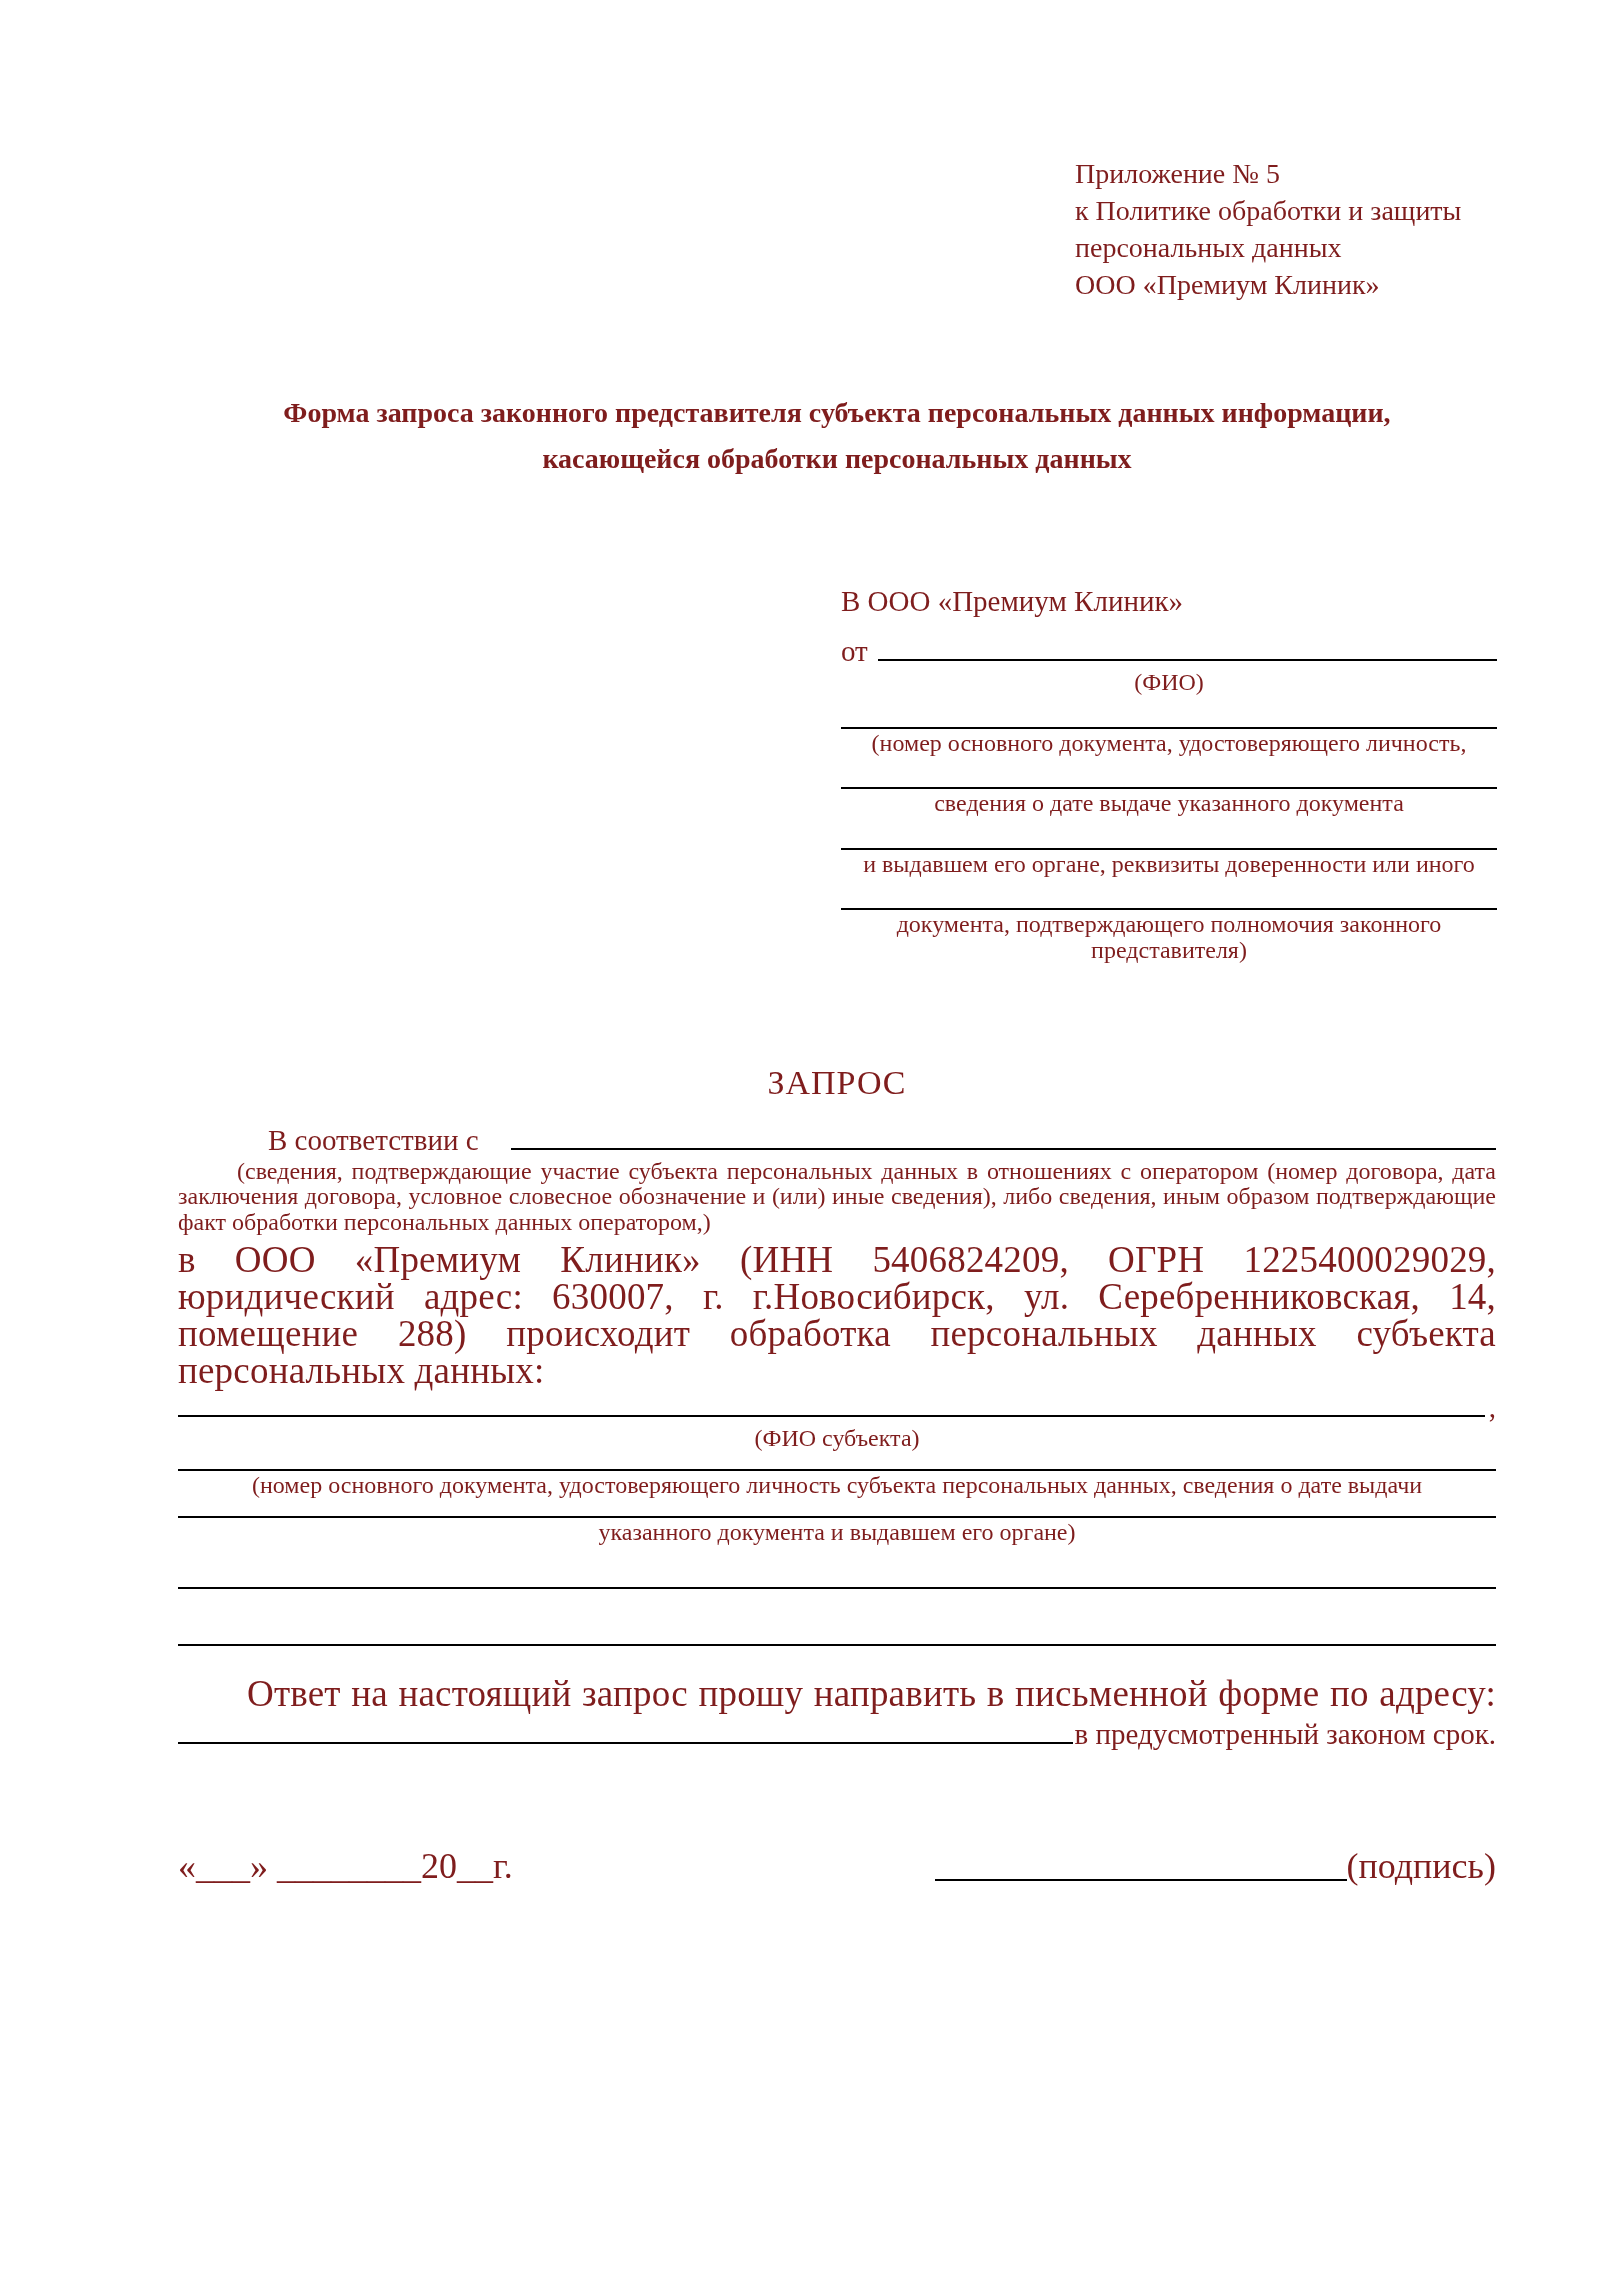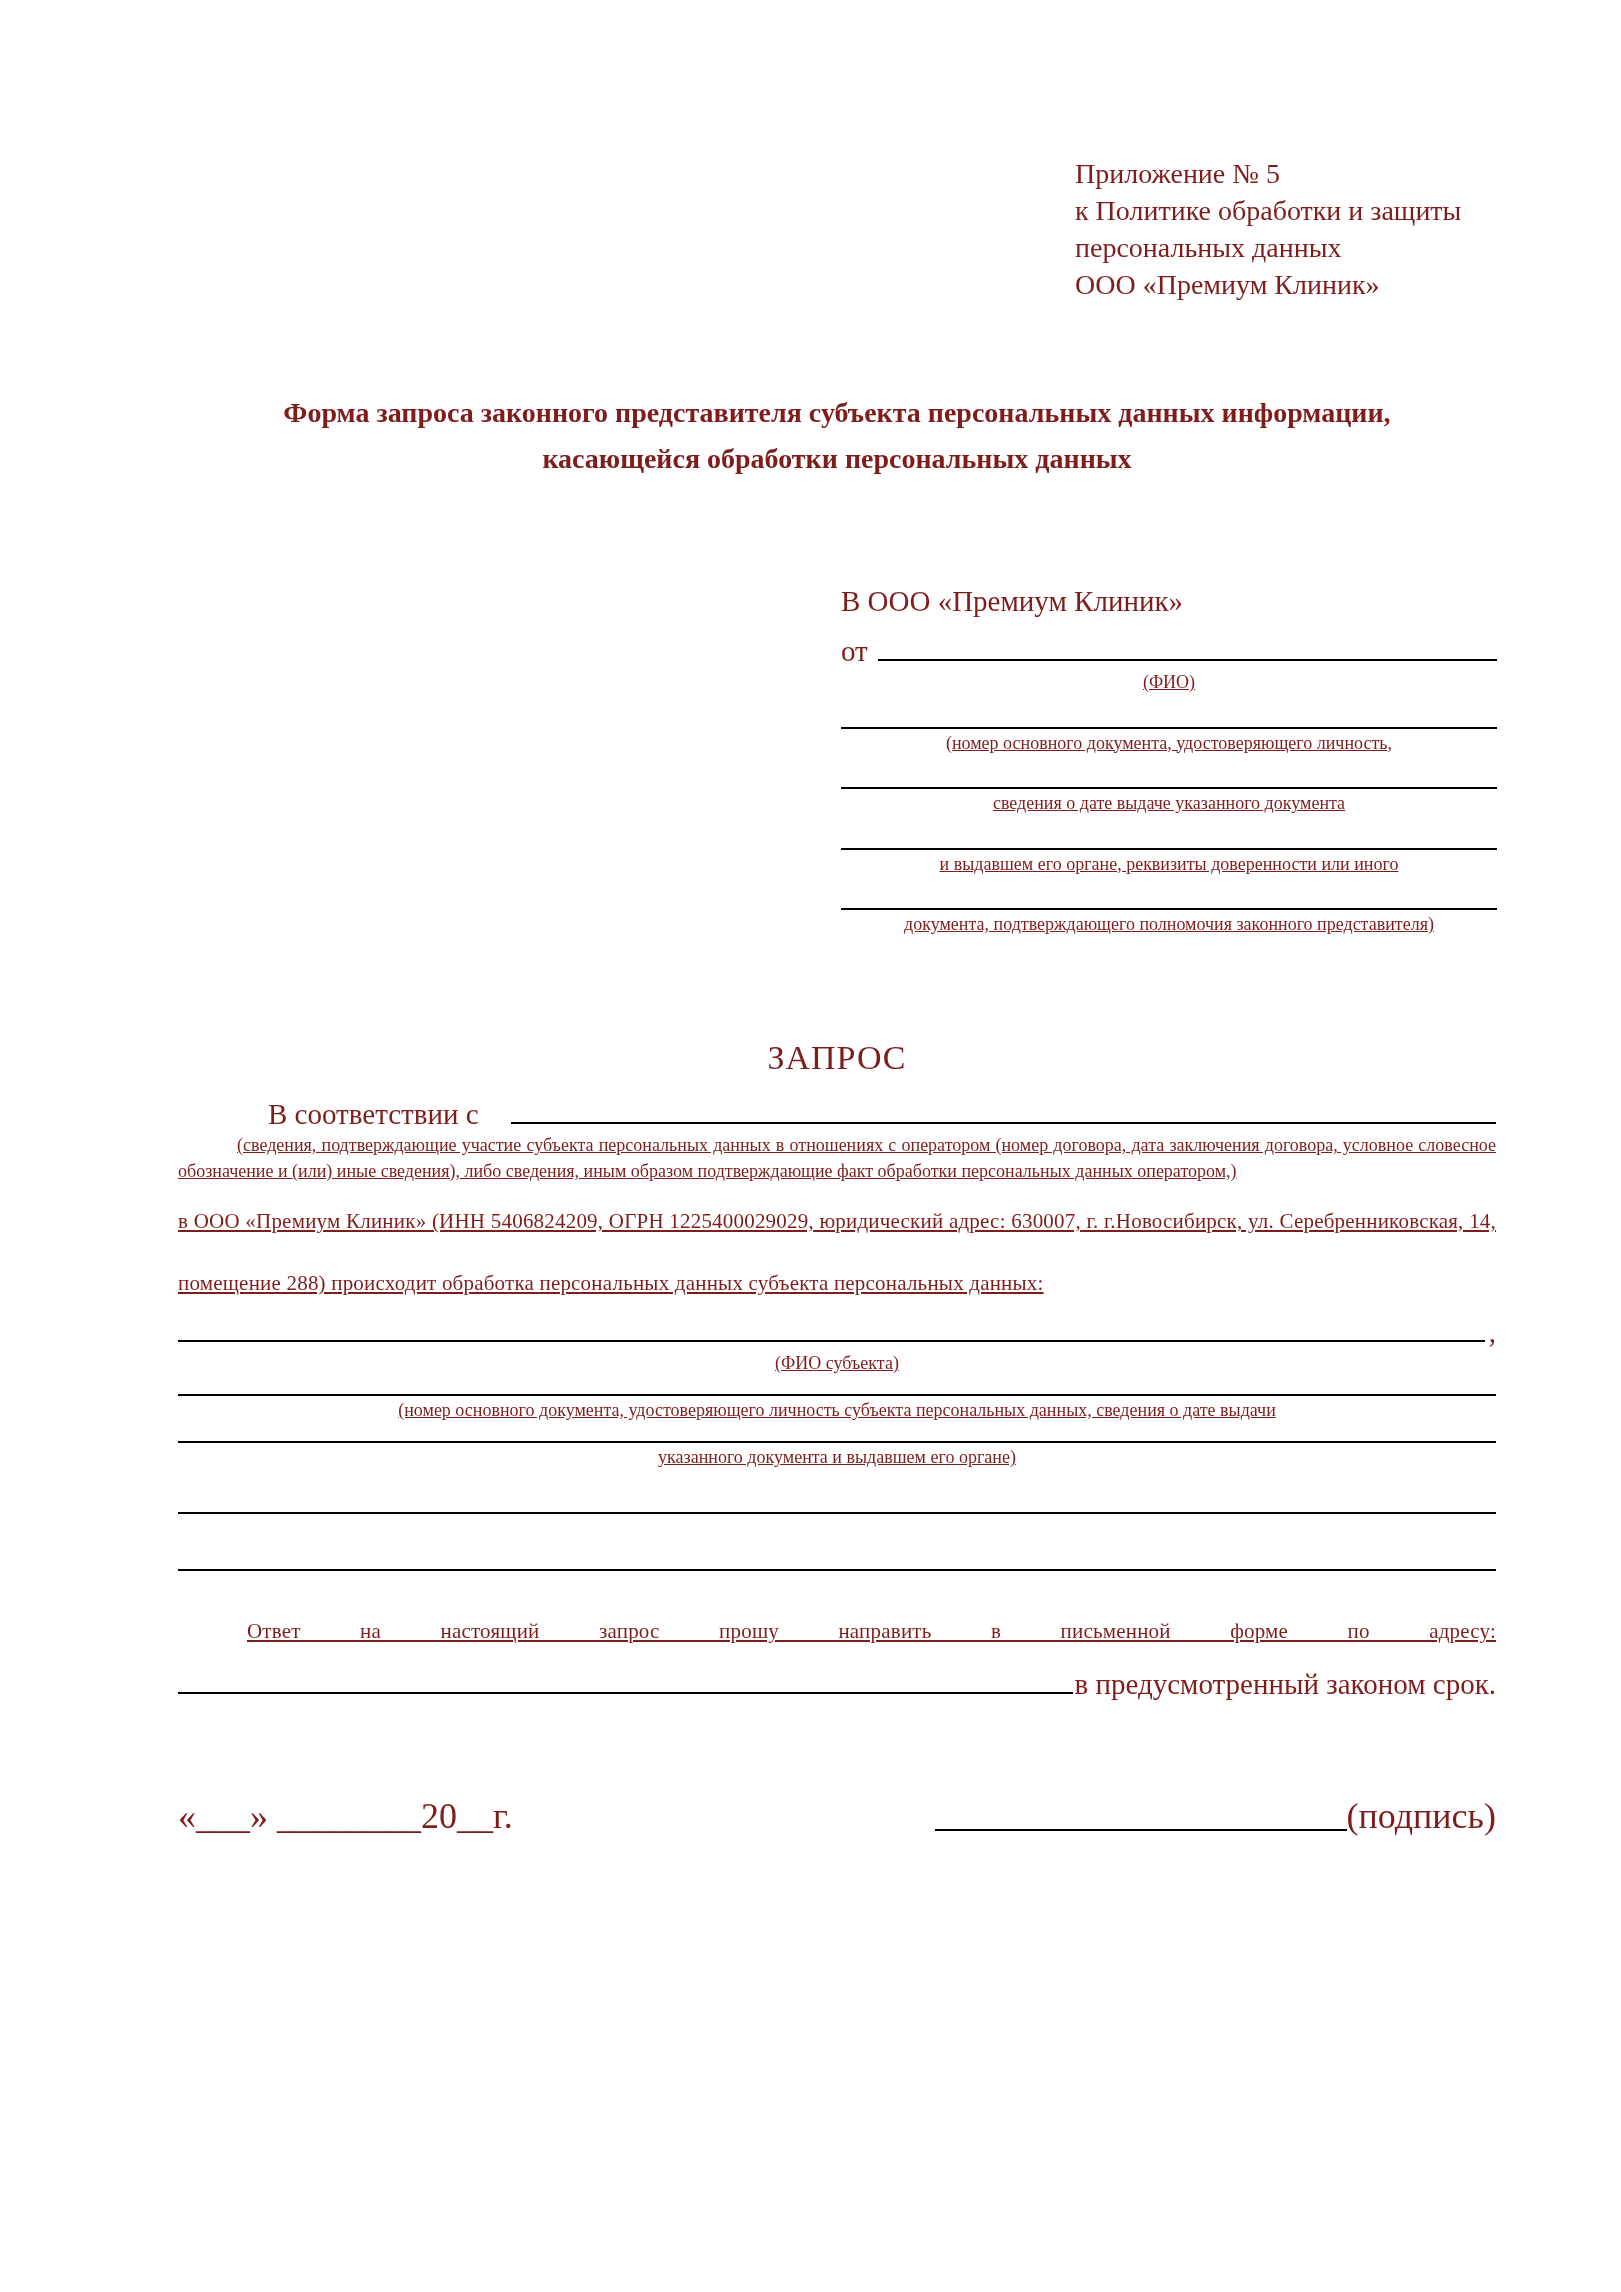--- a/index.html
+++ b/index.html
@@ -47,23 +47,22 @@
   .flex-row { display: flex; align-items: flex-end; }
   .from-row { height: 45px; }
   .from-row .label { padding-right: 9.8px; }
   .fill {
     flex: 1 1 auto;
     border-bottom: 2px solid #000;
     margin-bottom: 6.9px;
     min-width: 39px;
   }
   .caption {
-    font-size: 18px;
+    font-size: 24px;
     line-height: 25.5px;
-    text-decoration: underline;
   }
   .center { text-align: center; }
   .hr-line {
     border-bottom: 2px solid #000;
     height: 0;
   }
   .addressee .hr-line { margin-top: 31px; }
   .addressee .caption { margin-top: 2px; }
   
   .zapros {
@@ -81,25 +80,24 @@
   }
   .basis-row .indent { width: 69px; flex: 0 0 auto; }
   .basis-row .label { padding-right: 11.8px; }
   .basis-caption {
     margin-top: 7.8px;
     text-align: justify;
     text-indent: 59px;
   }
   .body-par {
     margin: 5.9px 0 0 0;
-    font-size: 21px;
-    line-height: 62px;
+    font-size: 37px;
+    line-height: 37px;
     letter-spacing: 0.2px;
     text-align: justify;
-    text-decoration: underline;
   }
   .subject-row {
     height: 35px;
     font-size: 29px;
   }
   .subject-row .comma { padding-left: 3.9px; }
   .content > .hr-line.doc-line { margin-top: 17.6px; }
   .content > .caption { margin-top: 2px; }
   .blank-1 { margin-top: 41px; }
   .blank-2 { margin-top: 55px; }

